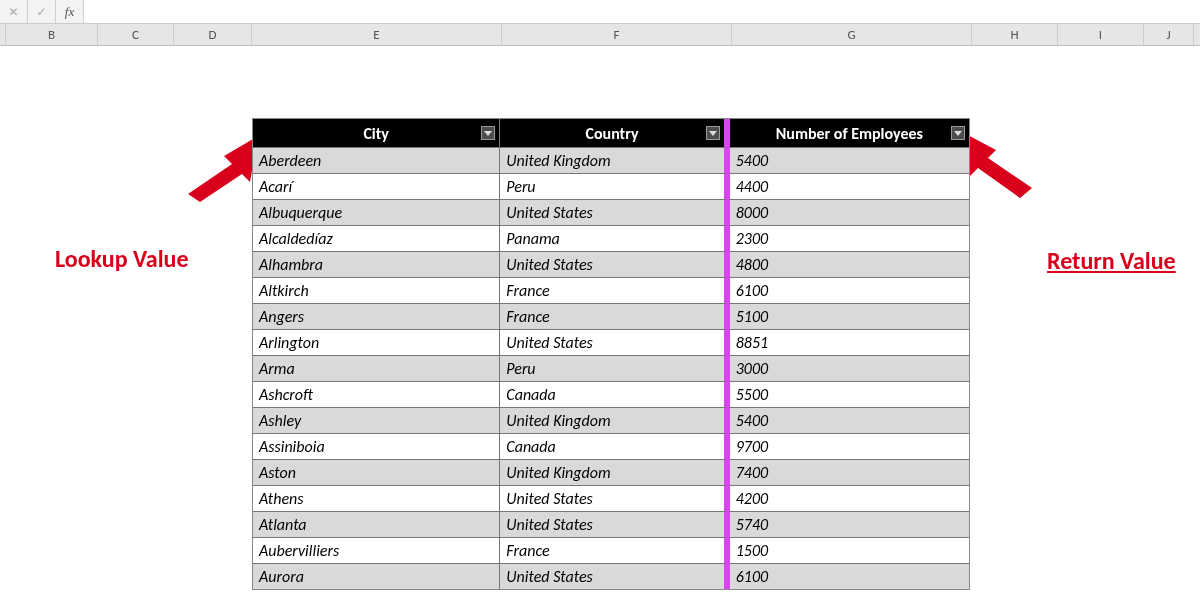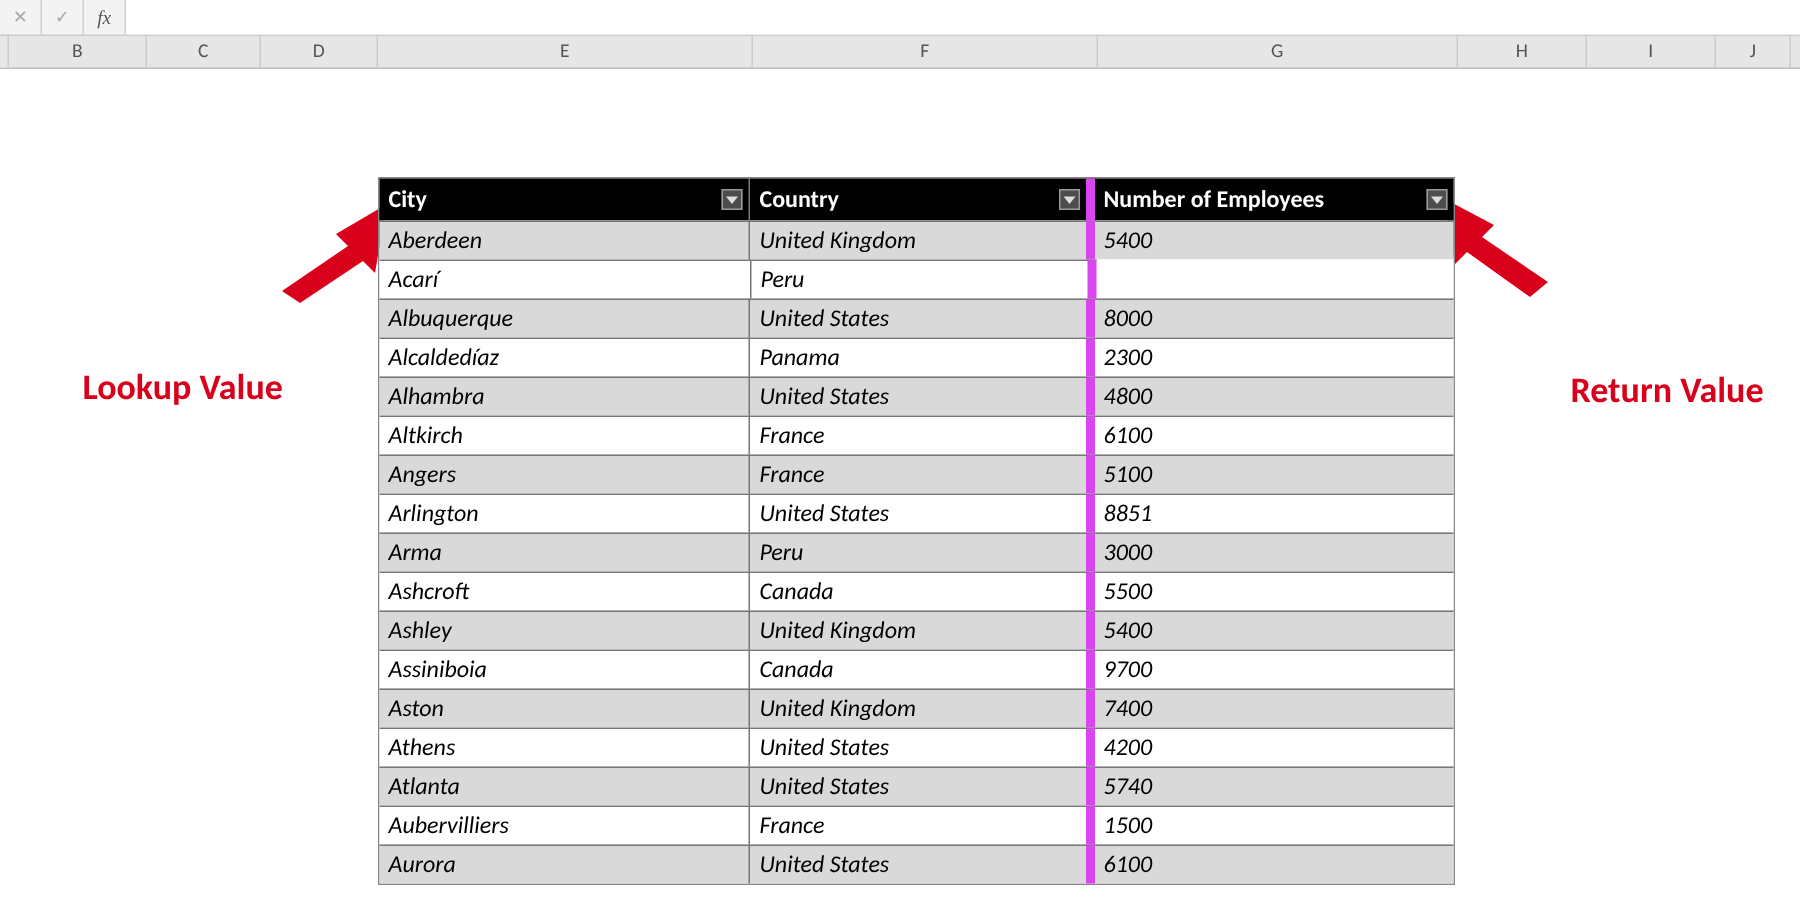--- a/index.html
+++ b/index.html
@@ -87,20 +87,21 @@
     color: #fff;
     display: flex;
     font-weight: 700;
     height: 28px;
   }
   .dt-header .cell {
     display:flex;
     align-items:center;
     padding: 0 6px;
     position:relative;
+    justify-content:center;
   }
   .dt-header .cell .filter {
     position:absolute;
     right:4px;
     top:50%;
     transform: translateY(-50%);
     width:14px;
     height:14px;
     background:#4d4d4d;
     border:1px solid #9a9a9a;
@@ -134,21 +135,21 @@
   
   .annot {
     position:absolute;
     color:#d9001b;
     font-weight:700;
     font-size:24px;
     font-family: Calibri, Arial, sans-serif;
     margin-left: 17px;
   }
   .annot-left { left: 38px; top: 198px; }
-  .annot-right { left: 1030px; top: 200px; }
+  .annot-right { left: 1030px; top: 200px; text-decoration: underline; }
 
   .arrow {
     position:absolute;
   }
   .arrow svg { display:block; }
 
 </style>
 </head>
 <body>
 
@@ -209,20 +210,21 @@
     </div>
     <div id="rows-container">
         <div class="dt-row alt">
           <div class="cell c-city">Aberdeen</div>
           <div class="cell c-country">United Kingdom</div>
           <div class="cell c-emp">5400</div>
         </div>
         <div class="dt-row">
           <div class="cell c-city">Acarí</div>
           <div class="cell c-country">Peru</div>
+          <div class="cell c-emp">4400</div>
         </div>
         <div class="dt-row alt">
           <div class="cell c-city">Albuquerque</div>
           <div class="cell c-country">United States</div>
           <div class="cell c-emp">8000</div>
         </div>
         <div class="dt-row">
           <div class="cell c-city">Alcaldedíaz</div>
           <div class="cell c-country">Panama</div>
           <div class="cell c-emp">2300</div>

